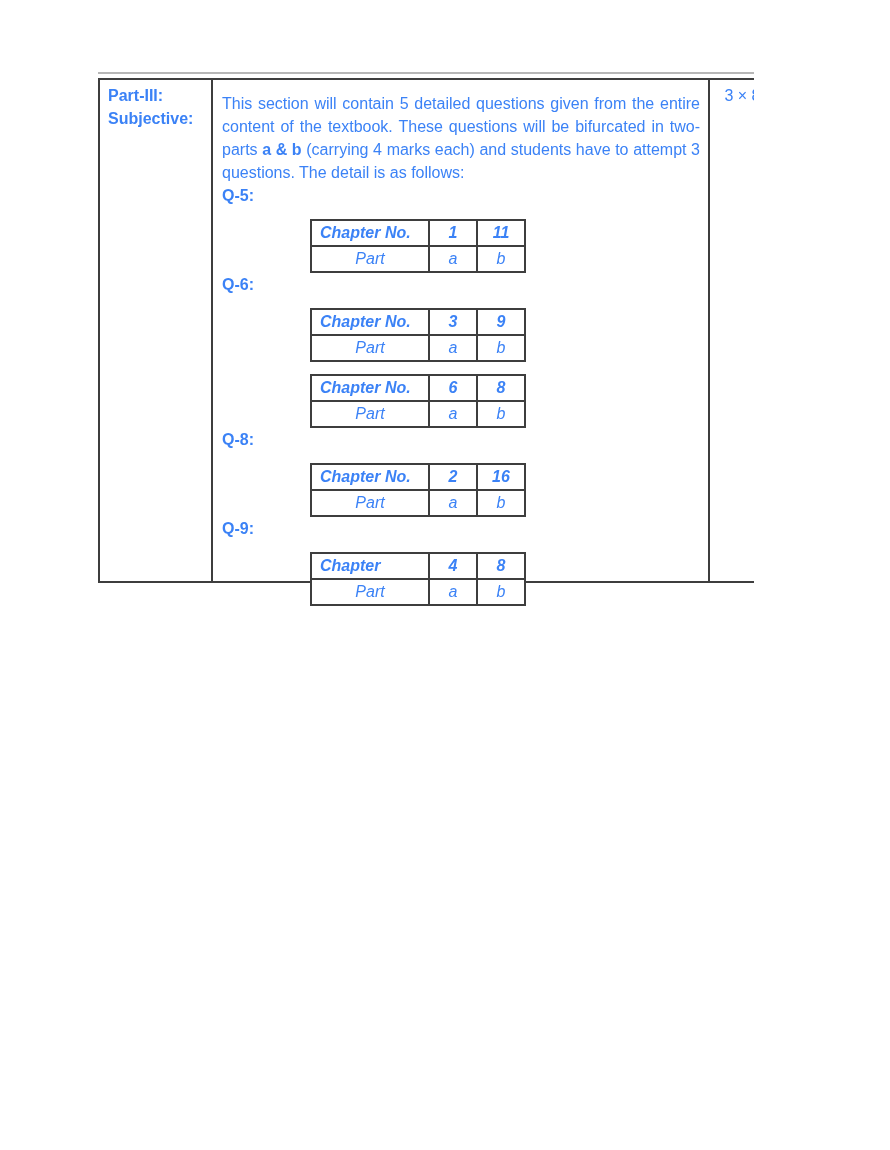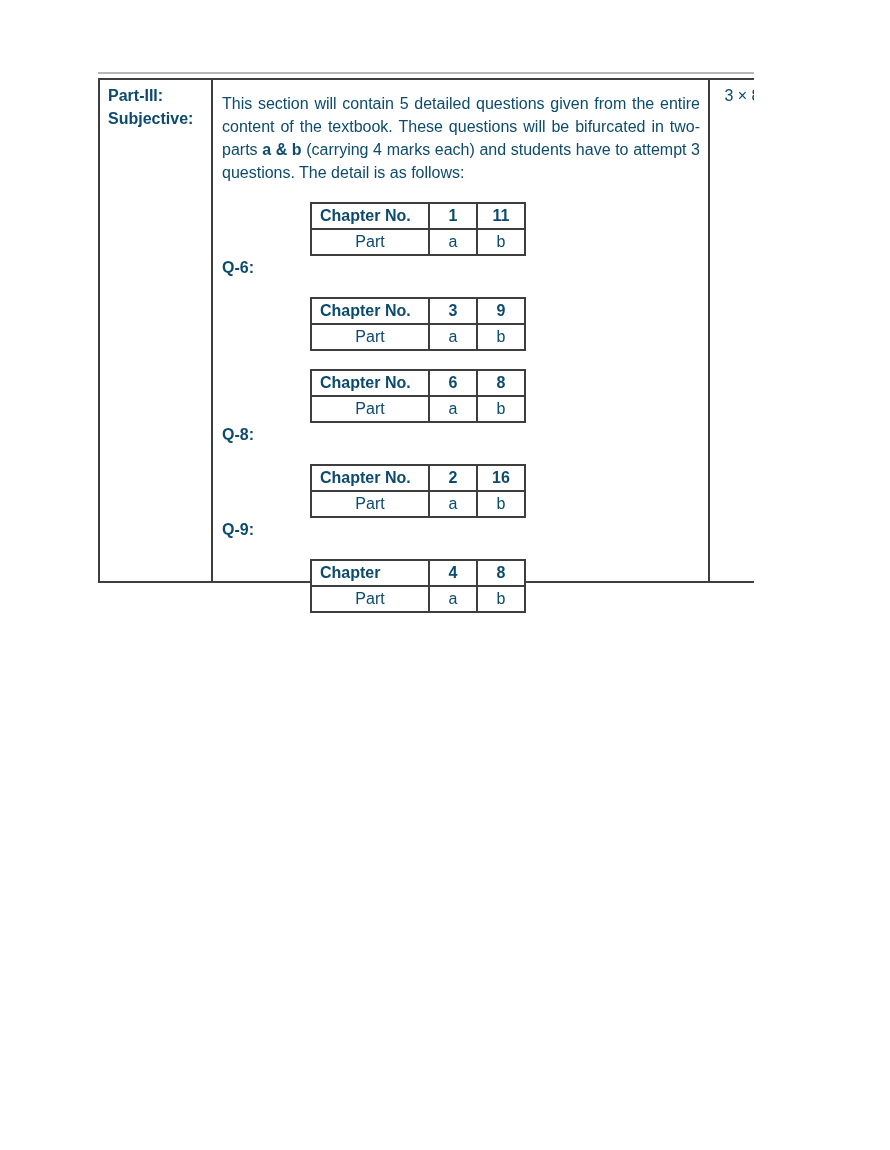--- a/index.html
+++ b/index.html
@@ -6,21 +6,21 @@
     margin: 0;
     padding: 0;
     background: #ffffff;
   }
   .page {
     position: relative;
     width: 754px;
     height: 1150px;
     background: #ffffff;
     font-family: "Liberation Sans", sans-serif;
-    color: #0c4a6e;
+    color: #3b82f6;
     overflow: hidden;
   }
   .top-rule {
     position: absolute;
     left: 98px;
     top: 72px;
     width: 715px;
     height: 2px;
     background: #b7b7b7;
   }
@@ -59,21 +59,22 @@
   .desc {
     text-align: justify;
     margin: 0;
   }
   .desc b { font-weight: bold; }
   .q-label {
     font-weight: bold;
   }
   table.inner-table {
     border-collapse: collapse;
-    margin: 18px 0 0 88px;
+    margin: 12px 0 0 88px;
+    font-style: italic;
   }
   table.inner-table th,
   table.inner-table td {
     border: 2px solid #3e3e3e;
     font-size: 16px;
     line-height: 20px;
     padding: 1px 8px;
     height: 22px;
     background: #ffffff;
   }
@@ -99,20 +100,21 @@
 
     <div class="col-part">
       <div>Part-III:</div>
       <div>Subjective:</div>
     </div>
 
     <div class="col-main">
       <p class="desc"><span>This section will contain 5 detailed questions given from the entire content of the textbook. These questions will be bifurcated in two-parts </span><b>a &amp; b</b><span> (carrying 4 marks each) and students have to attempt 3 questions. The detail is as follows:</span></p>
 
       <div class="q-block">
+        <div class="q-label">Q-5:</div>
         <table class="inner-table">
           <tbody>
               <tr>
             <th class="cell-wide">Chapter No.</th>
             <th class="cell-num">1</th>
             <th class="cell-num">11</th>
           </tr>
           <tr>
             <td class="cell-wide">Part</td>
             <td class="cell-num">a</td>

